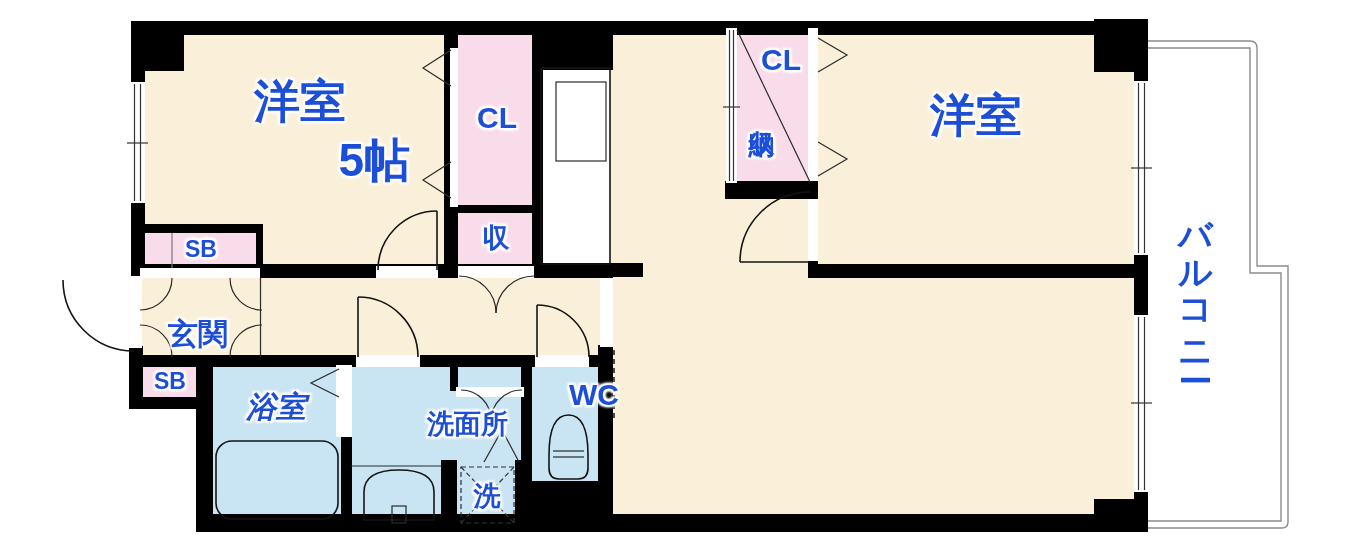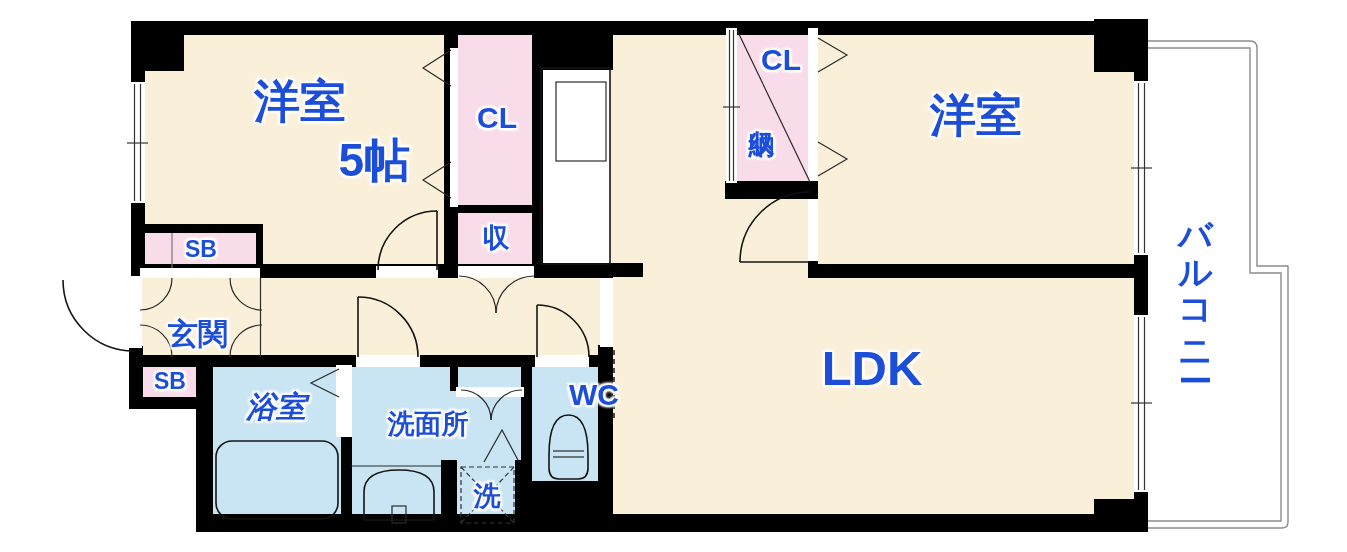--- a/index.html
+++ b/index.html
@@ -218,27 +218,26 @@
       <line x1="514" y1="467" x2="461" y2="523"></line>
     </g>
   </g>
 </svg>
 
   <div class="label" style="left:190px;top:76px;width:220px;font-size:46px;">洋室</div>
   <div class="label" style="left:190px;top:135px;width:220px;font-size:46px;text-align:right;">5帖</div>
 
   <div class="label" style="left:866px;top:90px;width:220px;font-size:46px;">洋室</div>
 
-  <div class="label" style="left:762px;top:342px;width:220px;font-size:49px;">LDK</div>
 
   <div class="label vert" style="left:1170px;top:196px;width:44px;height:210px;font-size:34px;">バルコニー</div>
 
   <div class="label" style="left:138px;top:297px;width:120px;font-size:30px;margin-top:20px;">玄関</div>
   <div class="label" style="left:216px;top:390px;width:120px;font-size:30px;font-style:italic;">浴室</div>
-  <div class="label" style="left:348px;top:410px;width:160px;font-size:27px;">洗面所</div>
+  <div class="label" style="left:348px;top:410px;width:160px;font-size:27px;text-align:right;">洗面所</div>
   <div class="label" style="left:554px;top:378px;width:80px;font-size:30px;">WC</div>
   <div class="label" style="left:457px;top:482px;width:60px;font-size:27px;">洗</div>
 
   <div class="label" style="left:457px;top:101px;width:80px;font-size:30px;">CL</div>
   <div class="label" style="left:466px;top:224px;width:60px;font-size:27px;">収</div>
   <div class="label" style="left:741px;top:43px;width:80px;font-size:30px;">CL</div>
   <div class="label vert" style="left:738px;top:110px;width:38px;height:72px;font-size:26px;letter-spacing:1px;">収納</div>
 
   <div class="label" style="left:161px;top:237px;width:80px;font-size:23px;">SB</div>
   <div class="label" style="left:131px;top:369px;width:78px;font-size:23px;">SB</div>

